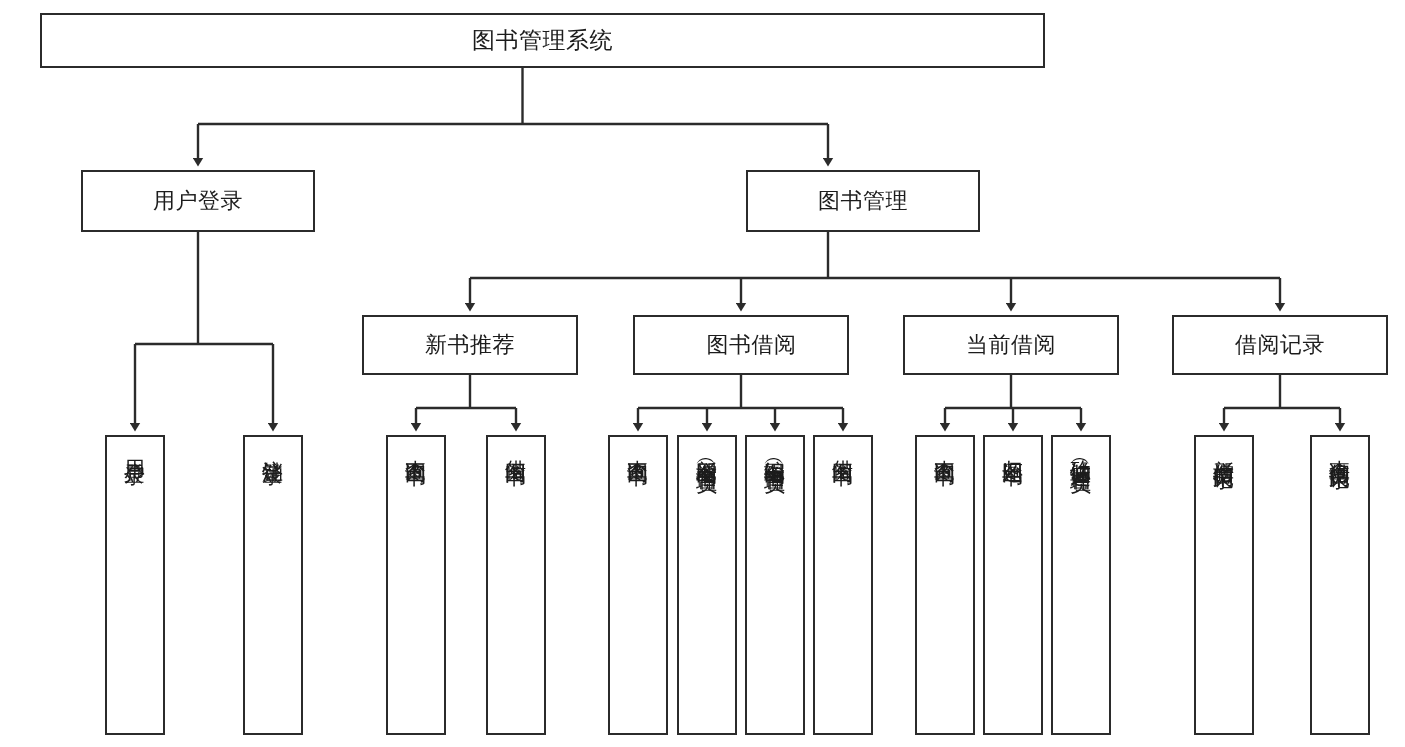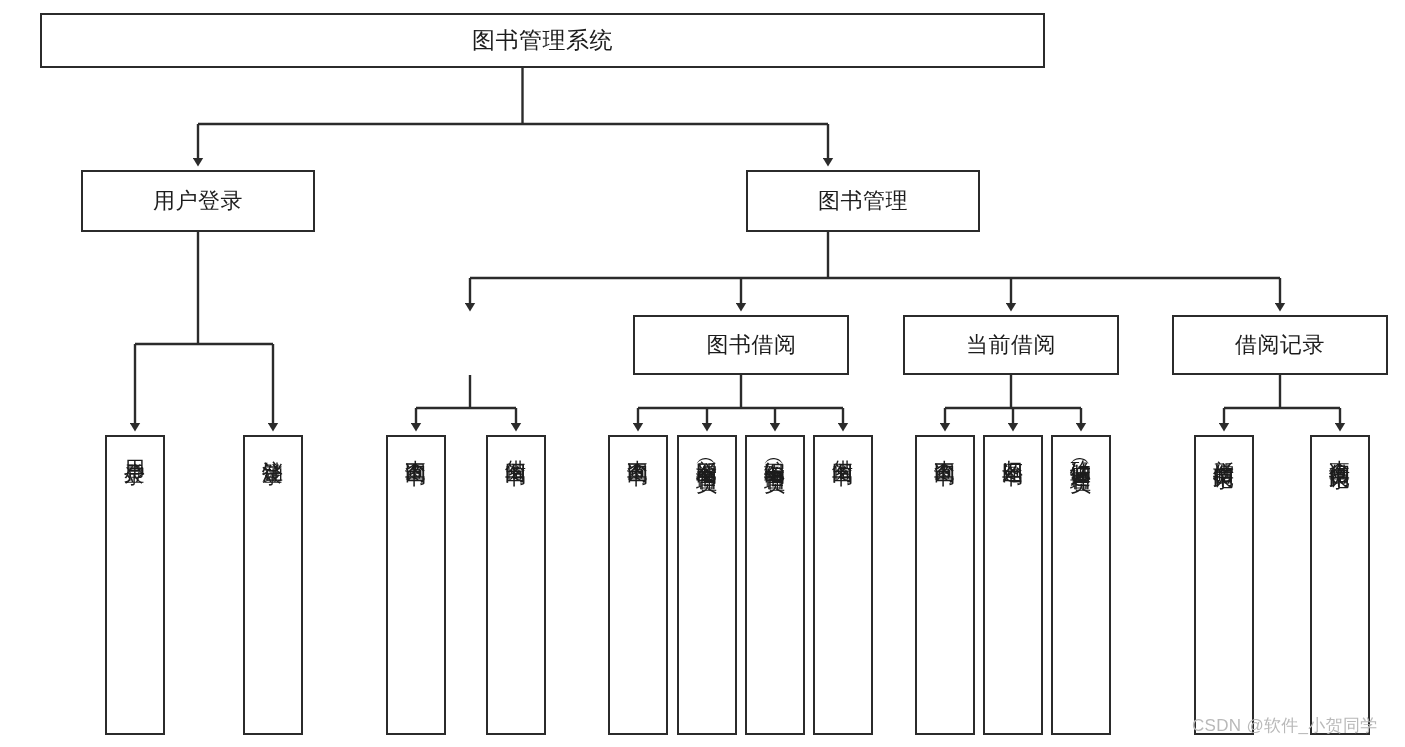--- a/index.html
+++ b/index.html
@@ -126,20 +126,23 @@
 
   <div class="node horiz tier-root" style="left: 20px; top: 13px; width: 1005px; height: 55px; margin-left: 20px;">
     <span class="node-label">图书管理系统</span>
   </div>
   <div class="node horiz tier-1" style="left: 81px; top: 170px; width: 234px; height: 62px;">
     <span class="node-label">用户登录</span>
   </div>
   <div class="node horiz tier-1" style="left: 711px; top: 170px; width: 234px; height: 62px; margin-left: 35px;">
     <span class="node-label">图书管理</span>
   </div>
+  <div class="node horiz tier-2" style="left: 362px; top: 315px; width: 216px; height: 60px;">
+    <span class="node-label">新书推荐</span>
+  </div>
   <div class="node horiz tier-2" style="left: 633px; top: 315px; width: 216px; height: 60px; padding-left: 21px;">
     <span class="node-label">图书借阅</span>
   </div>
   <div class="node horiz tier-2" style="left: 903px; top: 315px; width: 216px; height: 60px;">
     <span class="node-label">当前借阅</span>
   </div>
   <div class="node horiz tier-2" style="left: 1172px; top: 315px; width: 216px; height: 60px;">
     <span class="node-label">借阅记录</span>
   </div>
 
@@ -176,14 +179,13 @@
   <div class="node vert leaf" style="left: 1051px; top: 435px; width: 60px; height: 300px;">
     <span class="node-label">确认归还（管理员）</span>
   </div>
   <div class="node vert leaf" style="left: 1194px; top: 435px; width: 60px; height: 300px;">
     <span class="node-label">新增借阅记录</span>
   </div>
   <div class="node vert leaf" style="left: 1310px; top: 435px; width: 60px; height: 300px;">
     <span class="node-label">查询借阅记录</span>
   </div>
 
-  <div class="watermark">CSDN @软件_小贺同学</div>
 </div>
 
 </body></html>

